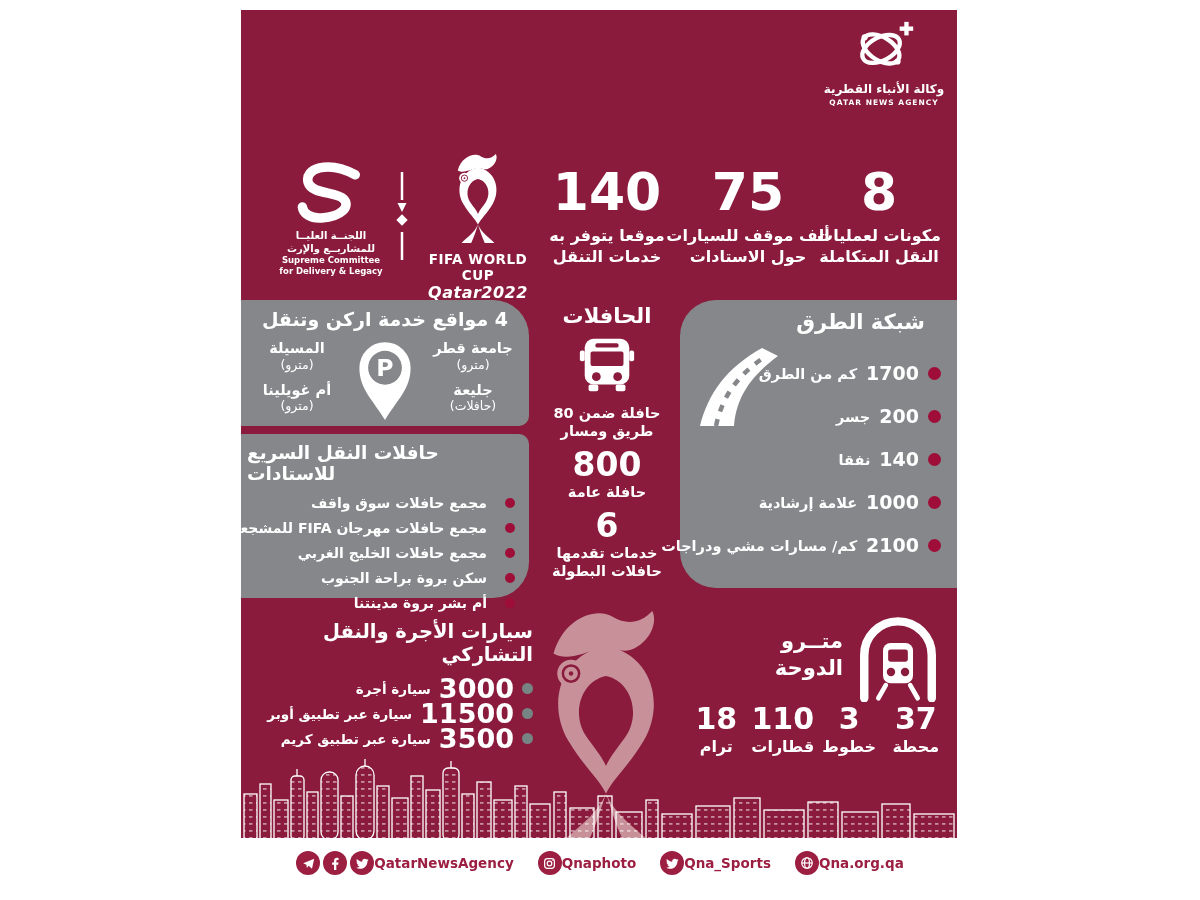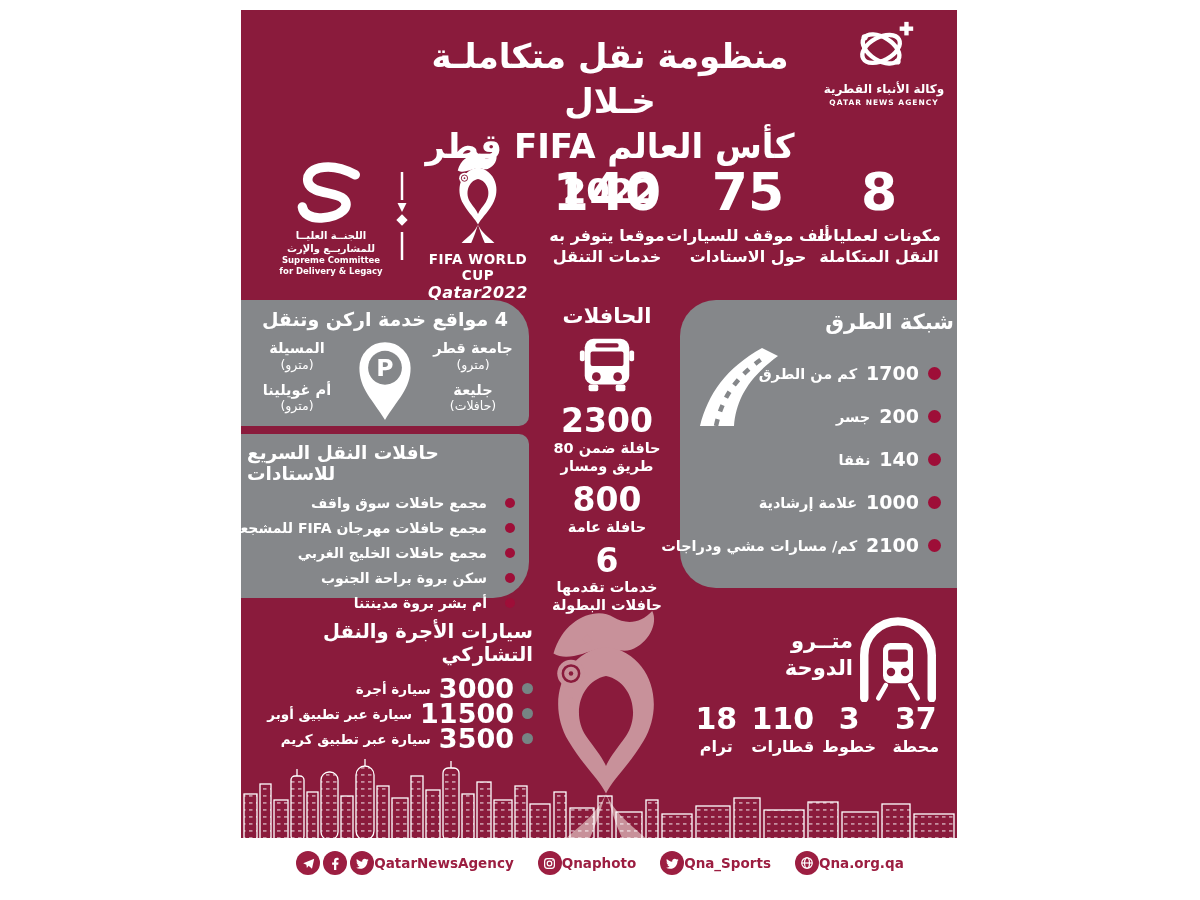--- a/index.html
+++ b/index.html
@@ -48,38 +48,38 @@
   .bullet{width:10px;height:10px;border-radius:50%;background:var(--crimson);flex:0 0 auto;}
 
   
   .buses{left:300px;top:294px;width:132px;text-align:center;}
   .buses h2{font-size:21px;font-weight:bold;}
   .bstat .num{font-size:33px;font-weight:bold;line-height:1.05;}
   .bstat .lbl{font-size:14.5px;font-weight:bold;line-height:1.25;margin-bottom:8px;}
 
   
   .boxC{right:0;top:290px;width:277px;height:288px;border-radius:36px 0 0 36px;padding-top:10px;}
-  .boxC h2{font-size:21px;font-weight:bold;text-align:right;padding-right:3px;}
+  .boxC h2{font-size:21px;font-weight:bold;text-align:right;padding-right:32px;}
   .road-icon{position:absolute;left:12px;top:36px;}
   .r-rows{position:absolute;top:52px;right:0;left:0;}
   .r-row{display:flex;align-items:center;justify-content:flex-start;gap:9px;height:43px;padding-right:16px;white-space:nowrap;}
   .r-dot{width:13px;height:13px;border-radius:50%;background:var(--crimson);flex:0 0 auto;}
   .r-num{font-size:19px;font-weight:bold;line-height:1;}
   .r-lbl{font-size:14.5px;font-weight:bold;}
 
   
   .taxi{left:40px;top:610px;width:252px;z-index:3;}
   .taxi h2{font-size:19.5px;font-weight:bold;text-align:right;margin-bottom:10px;}
   .t-row{display:flex;align-items:center;justify-content:flex-start;gap:8px;height:25px;white-space:nowrap;}
   .t-dot{width:11px;height:11px;border-radius:50%;background:var(--sage);flex:0 0 auto;}
   .t-num{font-size:27px;font-weight:bold;line-height:1;}
   .t-lbl{font-size:13.5px;font-weight:bold;}
 
   
-  .metro{right:14px;top:602px;display:flex;z-index:3;}
+  .metro{right:14px;top:602px;display:flex;gap:10px;z-index:3;}
   .metro-title{font-size:21px;font-weight:bold;text-align:right;line-height:1.3;margin-top:16px;}
   .m-stats{right:8px;top:694px;width:266px;display:flex;z-index:3;}
   .m-cell{flex:1;text-align:center;}
   .m-num{font-size:30px;font-weight:bold;line-height:1;}
   .m-lbl{font-size:16px;font-weight:bold;margin-top:3px;}
 
   .watermark{left:290px;top:586px;z-index:1;color:var(--rose);}
   .skyline{left:0;bottom:0;z-index:2;}
 
   
@@ -118,24 +118,20 @@
         </g>
         <circle cx="12" cy="20" r="3.2" fill="#fff"></circle>
         <circle cx="46" cy="45" r="3.2" fill="#fff"></circle>
         <rect x="53" y="4" width="4.5" height="14" fill="#fff"></rect>
         <rect x="48.2" y="8.8" width="14" height="4.5" fill="#fff"></rect>
       </svg>
       <div class="qna-ar" dir="rtl">وكالة الأنباء القطرية</div>
       <div class="qna-en">QATAR NEWS AGENCY</div>
     </div>
 
-    <div class="abs title" dir="rtl">
-      <div>منظومة نقل متكاملـة خـلال</div>
-      <div>كأس العالم FIFA قطر 2022</div>
-    </div>
 
     <div class="abs sc">
       <svg width="104" height="66" viewBox="0 0 110 90">
         <path d="M88 20 C50 0 18 12 24 31 C29 47 62 43 72 53 C82 63 70 77 42 79 C27 80 17 73 16 64" stroke="#fff" stroke-width="13" fill="none" stroke-linecap="round"></path>
       </svg>
       <div class="sc-ar" dir="rtl">اللجنــة العليــا</div>
       <div class="sc-ar" dir="rtl">للمشاريــع والإرث</div>
       <div class="sc-en">Supreme Committee</div>
       <div class="sc-en">for Delivery &amp; Legacy</div>
     </div>
@@ -235,21 +231,20 @@
         <rect x="55" y="17" width="5" height="11" rx="2" fill="#fff"></rect>
         <rect x="9" y="5" width="46" height="47" rx="9" fill="#fff"></rect>
         <rect x="20" y="9.5" width="24" height="4.5" rx="2" fill="var(--maroon,#8a1b3c)"></rect>
         <rect x="15" y="18" width="34" height="15" rx="2" fill="var(--maroon,#8a1b3c)"></rect>
         <circle cx="21" cy="44" r="4.5" fill="var(--maroon,#8a1b3c)"></circle>
         <circle cx="43" cy="44" r="4.5" fill="var(--maroon,#8a1b3c)"></circle>
         <rect x="13" y="52" width="10" height="7" rx="2" fill="#fff"></rect>
         <rect x="41" y="52" width="10" height="7" rx="2" fill="#fff"></rect>
       </svg>
       <div class="bstat">
-        <div class="num">2300</div>
         <div class="lbl pre" dir="rtl">حافلة ضمن 80
 طريق ومسار</div>
       </div>
       <div class="bstat">
         <div class="num">800</div>
         <div class="lbl pre" dir="rtl">حافلة عامة</div>
       </div>
       <div class="bstat">
         <div class="num">6</div>
         <div class="lbl pre" dir="rtl">خدمات تقدمها

